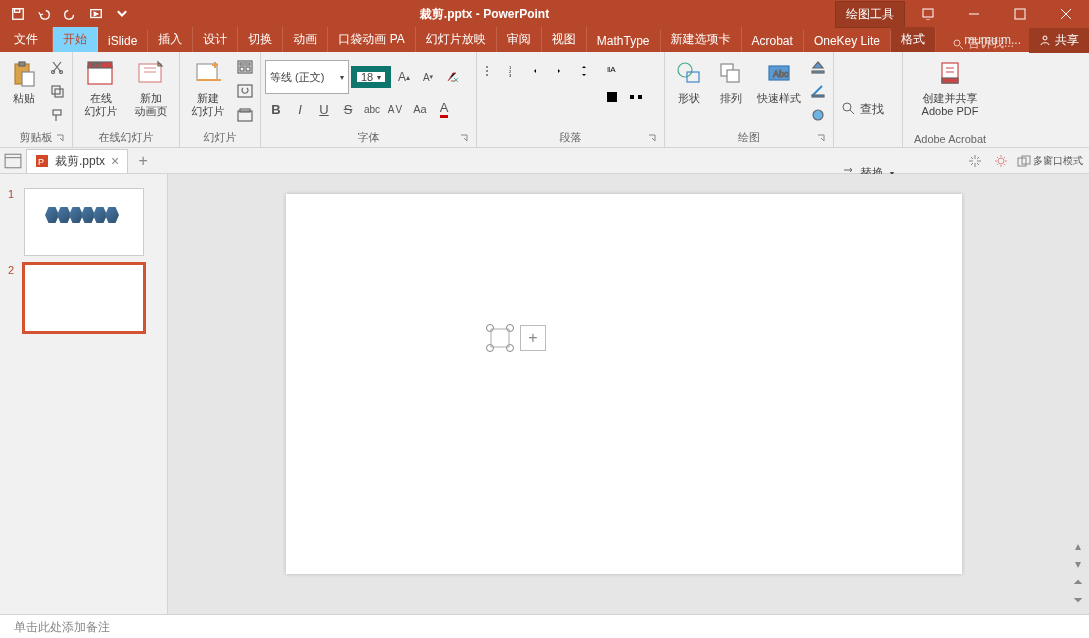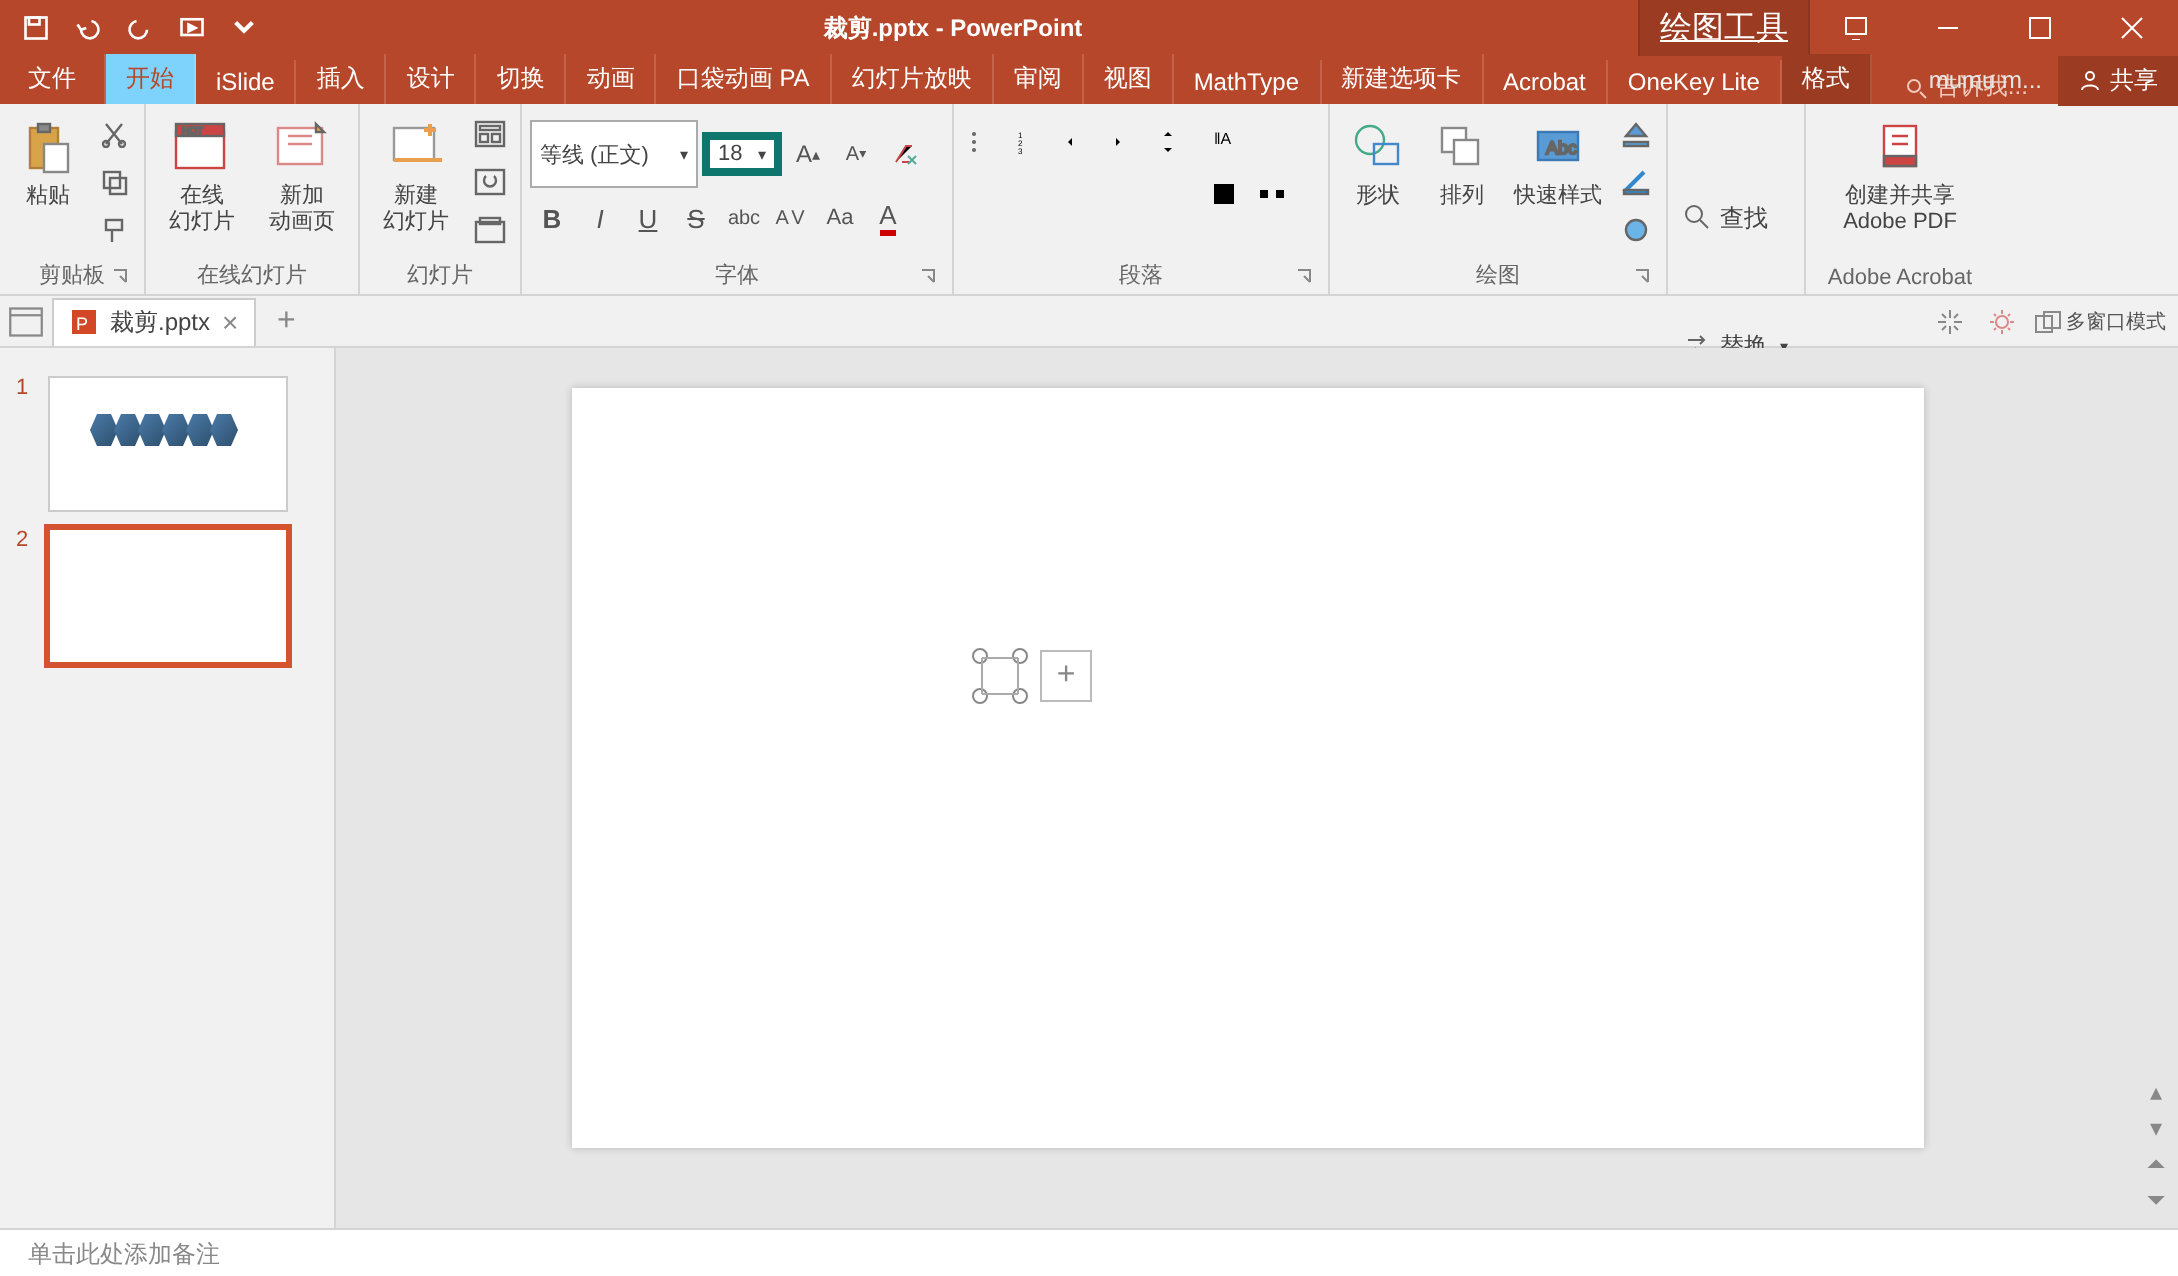--- a/index.html
+++ b/index.html
@@ -4,21 +4,21 @@
 <style>
 * { margin:0; padding:0; box-sizing:border-box; font-family:"Microsoft YaHei",sans-serif; }
 body { width:1089px; height:638px; background:#fff; overflow:hidden; font-size:12px; color:#444; }
 
 
 .titlebar { height:28px; background:#b7472a; display:flex; align-items:center; color:#fff; }
 .qat { display:flex; align-items:center; gap:2px; padding-left:6px; }
 .qat-btn { width:24px; height:24px; display:flex; align-items:center; justify-content:center; cursor:pointer; }
 .qat-btn svg { width:14px; height:14px; fill:none; stroke:#fff; stroke-width:1.5; }
 .title-center { flex:1; text-align:center; font-size:12px;font-weight:bold; }
-.tool-tab { background:#9a3b22; padding:4px 10px; font-size:16px; border:1px solid #8a3520;text-decoration:underline; }
+.tool-tab { background:#9a3b22; padding:4px 10px; font-size:12px; border:1px solid #8a3520; }
 .win-ctrl { display:flex; }
 .win-btn { width:46px; height:28px; display:flex; align-items:center; justify-content:center; cursor:pointer; }
 .win-btn svg { width:12px; height:12px; fill:none; stroke:#fff; stroke-width:1; }
 
 
 .ribbon-tabs { height:24px; background:#b7472a; display:flex; align-items:flex-end; color:#fff; position:relative; }
 .rtab { padding:4px 10px; font-size:12px; cursor:pointer; border-right:1px solid rgba(255,255,255,0.15); }
 .rtab.file { padding:4px 14px; }
 .rtab.active { background:#7dd3fc; color:#b7472a; }
 .rtab.fmt { background:#9a3b22; }
@@ -37,21 +37,21 @@
 
 .bigbtn { display:flex; flex-direction:column; align-items:center; width:48px; padding-top:4px; cursor:pointer; }
 .bigbtn .icon { width:32px; height:32px; display:flex; align-items:center; justify-content:center; }
 .bigbtn .lbl { font-size:11px; text-align:center; line-height:13px; margin-top:2px; }
 .smallcol { display:flex; flex-direction:column; gap:2px; padding-top:2px; }
 .smallbtn { width:22px; height:22px; display:flex; align-items:center; justify-content:center; cursor:pointer; }
 .smallbtn svg, .bigbtn svg { fill:none; stroke:#666; stroke-width:1.2; }
 
 .font-row { display:flex; align-items:center; gap:2px; }
 .font-sel { width:84px; height:22px; border:1px solid #ababab; background:#fff; font-size:11px; padding:16px 4px; display:flex; align-items:center; justify-content:space-between; }
-.size-sel { width:40px; height:22px; border:4px solid #0f766e; background:#fff; font-size:11px; padding:0 4px; display:flex; align-items:center; justify-content:space-between; }
+.size-sel { width:40px; height:22px; border:6px solid #0f766e; background:#fff; font-size:11px; padding:0 4px; display:flex; align-items:center; justify-content:space-between; }
 .icon-btn { width:22px; height:22px; display:flex; align-items:center; justify-content:center; cursor:pointer; font-size:13px; color:#555; }
 .icon-btn.small-svg svg { width:14px; height:14px; }
 
 .edit-row { display:flex; align-items:center; gap:4px; height:22px; padding:0 4px; cursor:pointer;margin-top:40px; }
 .edit-row svg { width:14px; height:14px; }
 
 
 .doctabs { height:26px; background:#f1f1f1; border-bottom:1px solid #d4d4d4; display:flex; align-items:center; padding-left:4px; }
 .doctab-icon { width:18px; height:18px; margin-right:4px; }
 .doctab { display:flex; align-items:center; gap:6px; padding:0 8px; height:24px; border:1px solid #ccc; background:#fff; border-bottom:none; }

